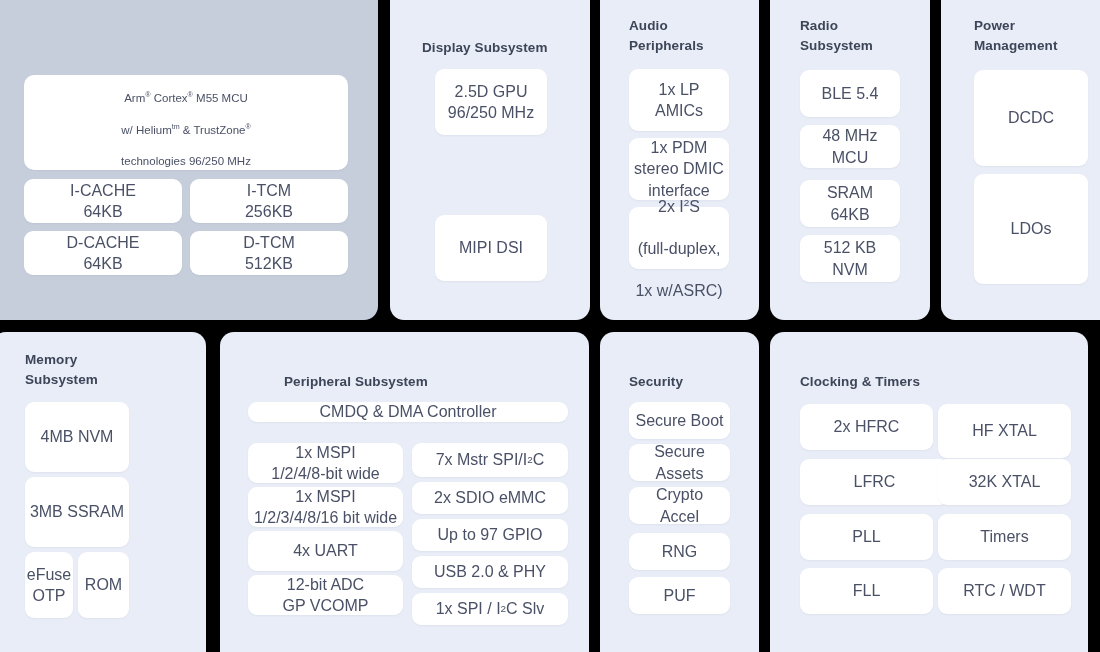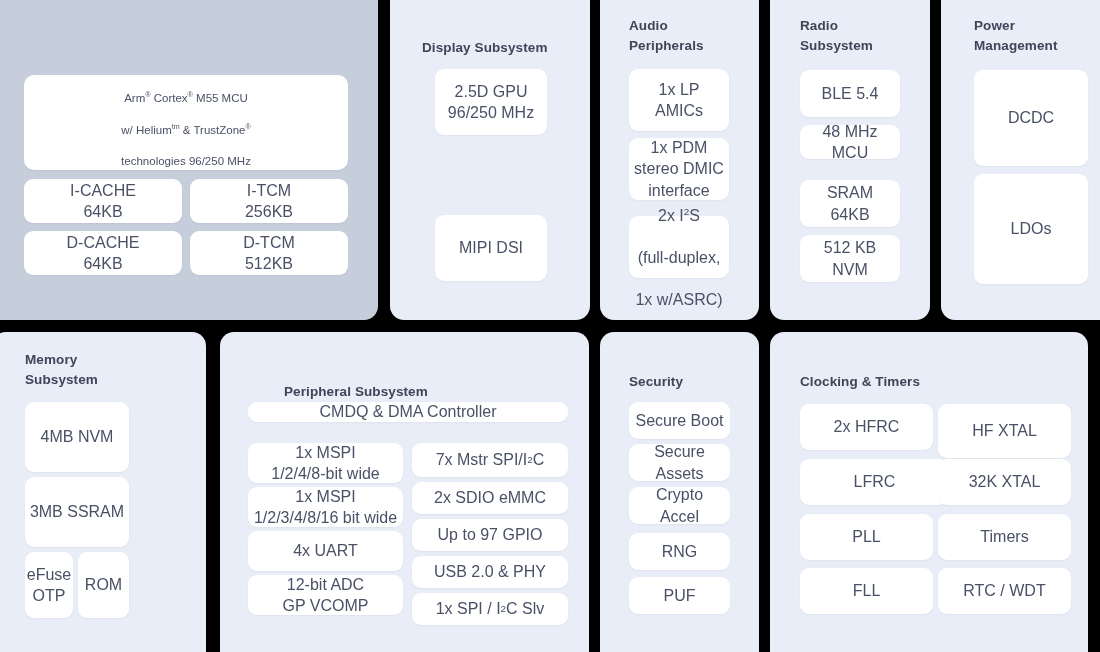--- a/index.html
+++ b/index.html
@@ -91,34 +91,34 @@
   </div>
 
   <div class="panel" style="left:600px; top:-14px; width:159px; height:334px;">
     <div class="panel-title" style="left:29px; top:30px;">Audio
 Peripherals</div>
     <div class="card" style="left:29px; top:83px; width:100px; height:62px;">1x LP
 AMICs</div>
     <div class="card" style="left:29px; top:152px; width:100px; height:62px;">1x PDM
 stereo DMIC
 interface</div>
-    <div class="card" style="left:29px; top:221px; width:100px; height:62px;margin-top:9px;">
+    <div class="card" style="left:29px; top:221px; width:100px; height:62px;">
       <span>
         <span>2x I<sup>2</sup>S</span><br>
         <span>(full-duplex,</span><br>
         <span>1x w/ASRC)</span>
       </span>
     </div>
   </div>
 
   <div class="panel" style="left:770px; top:-14px; width:160px; height:334px;">
     <div class="panel-title" style="left:30px; top:30px;">Radio
 Subsystem</div>
     <div class="card" style="left:30px; top:84px; width:100px; height:47px;">BLE 5.4</div>
-    <div class="card" style="left:30px; top:139px; width:100px; height:34px;">48 MHz
+    <div class="card" style="left:30px; top:139px; width:100px; height:43px;">48 MHz
 MCU</div>
     <div class="card" style="left:30px; top:194px; width:100px; height:47px;">SRAM
 64KB</div>
     <div class="card" style="left:30px; top:249px; width:100px; height:47px;">512 KB
 NVM</div>
   </div>
 
   <div class="panel" style="left:941px; top:-14px; width:173px; height:334px;">
     <div class="panel-title" style="left:33px; top:30px;">Power
 Management</div>
@@ -130,21 +130,21 @@
     <div class="panel-title" style="left:33px; top:18px;">Memory
 Subsystem</div>
     <div class="card" style="left:33px; top:70px; width:104px; height:70px;">4MB NVM</div>
     <div class="card" style="left:33px; top:145px; width:104px; height:70px;">3MB SSRAM</div>
     <div class="card" style="left:33px; top:220px; width:48px; height:66px;">eFuse
 OTP</div>
     <div class="card" style="left:86px; top:220px; width:51px; height:66px;">ROM</div>
   </div>
 
   <div class="panel" style="left:220px; top:332px; width:369px; height:334px;">
-    <div class="panel-title" style="left:28px; top:50px;padding-left:36px;">Peripheral Subsystem</div>
+    <div class="panel-title" style="left:28px; top:40px;padding-left:36px;">Peripheral Subsystem</div>
     <div class="card" style="left:28px; top:70px; width:320px; height:20px;">CMDQ &amp; DMA Controller</div>
 
     <div class="card" style="left:28px; top:111px; width:155px; height:40px;">1x MSPI
 1/2/4/8-bit wide</div>
     <div class="card" style="left:28px; top:155px; width:155px; height:40px;">1x MSPI
 1/2/3/4/8/16 bit wide</div>
     <div class="card" style="left:28px; top:199px; width:155px; height:40px;">4x UART</div>
     <div class="card" style="left:28px; top:243px; width:155px; height:40px;">12-bit ADC
 GP VCOMP</div>
 

